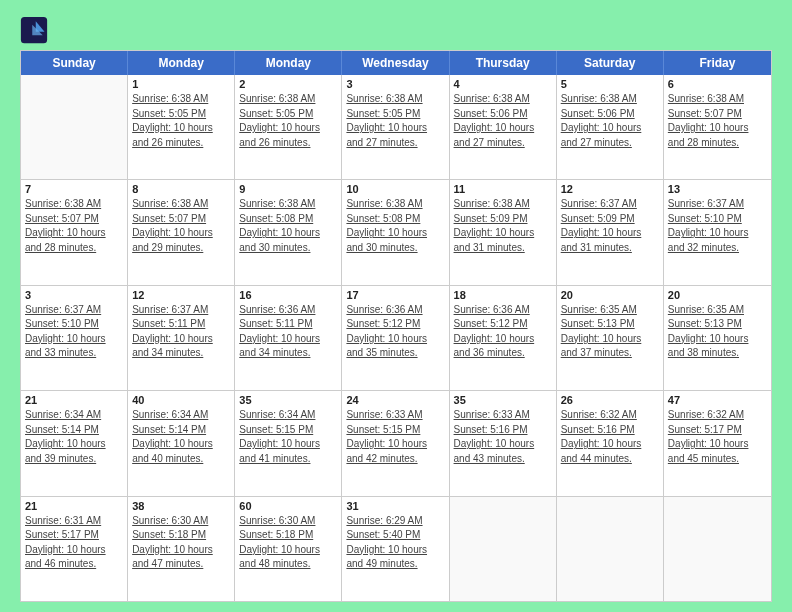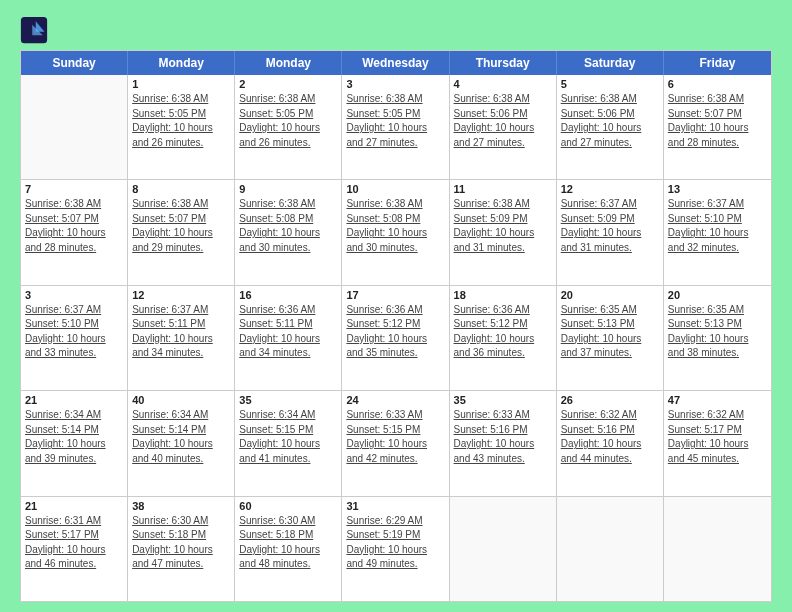--- a/index.html
+++ b/index.html
@@ -369,21 +369,21 @@
           <div class="cal-cell">
             <div class="day-num">60</div>
             <div class="cell-info" style="white-space: pre-line;">Sunrise: 6:30 AM
 Sunset: 5:18 PM
 Daylight: 10 hours
 and 48 minutes.</div>
           </div>
           <div class="cal-cell">
             <div class="day-num">31</div>
             <div class="cell-info" style="white-space: pre-line;">Sunrise: 6:29 AM
-Sunset: 5:19 PM
+Sunset: 5:40 PM
 Daylight: 10 hours
 and 49 minutes.</div>
           </div>
           <div class="cal-cell empty"></div>
           <div class="cal-cell empty"></div>
           <div class="cal-cell empty"></div>
         </div>
       </div>
   </div>
 </div>

